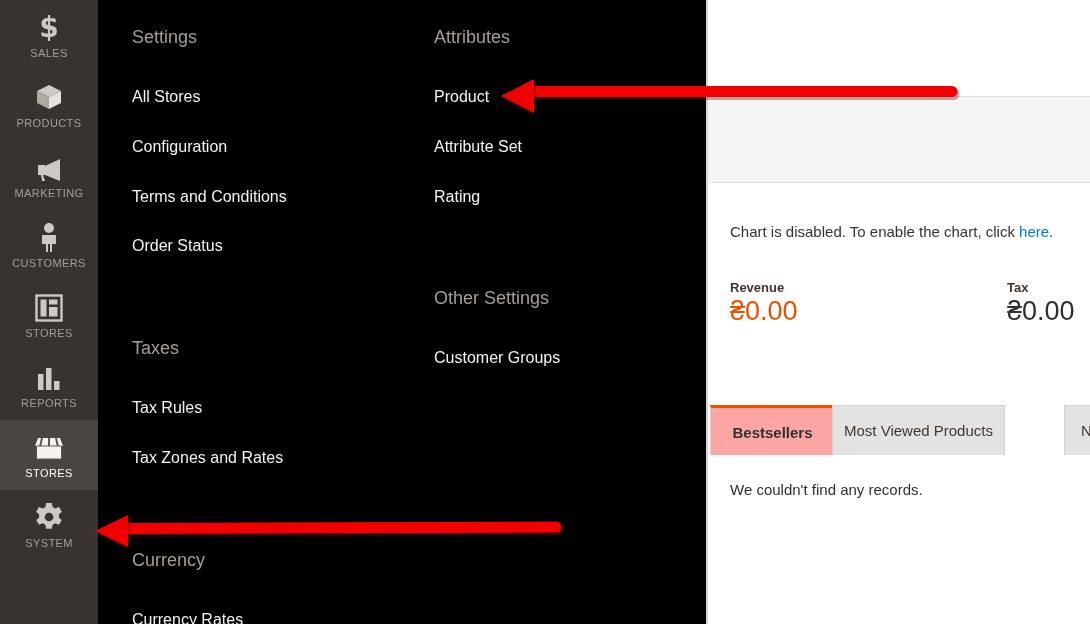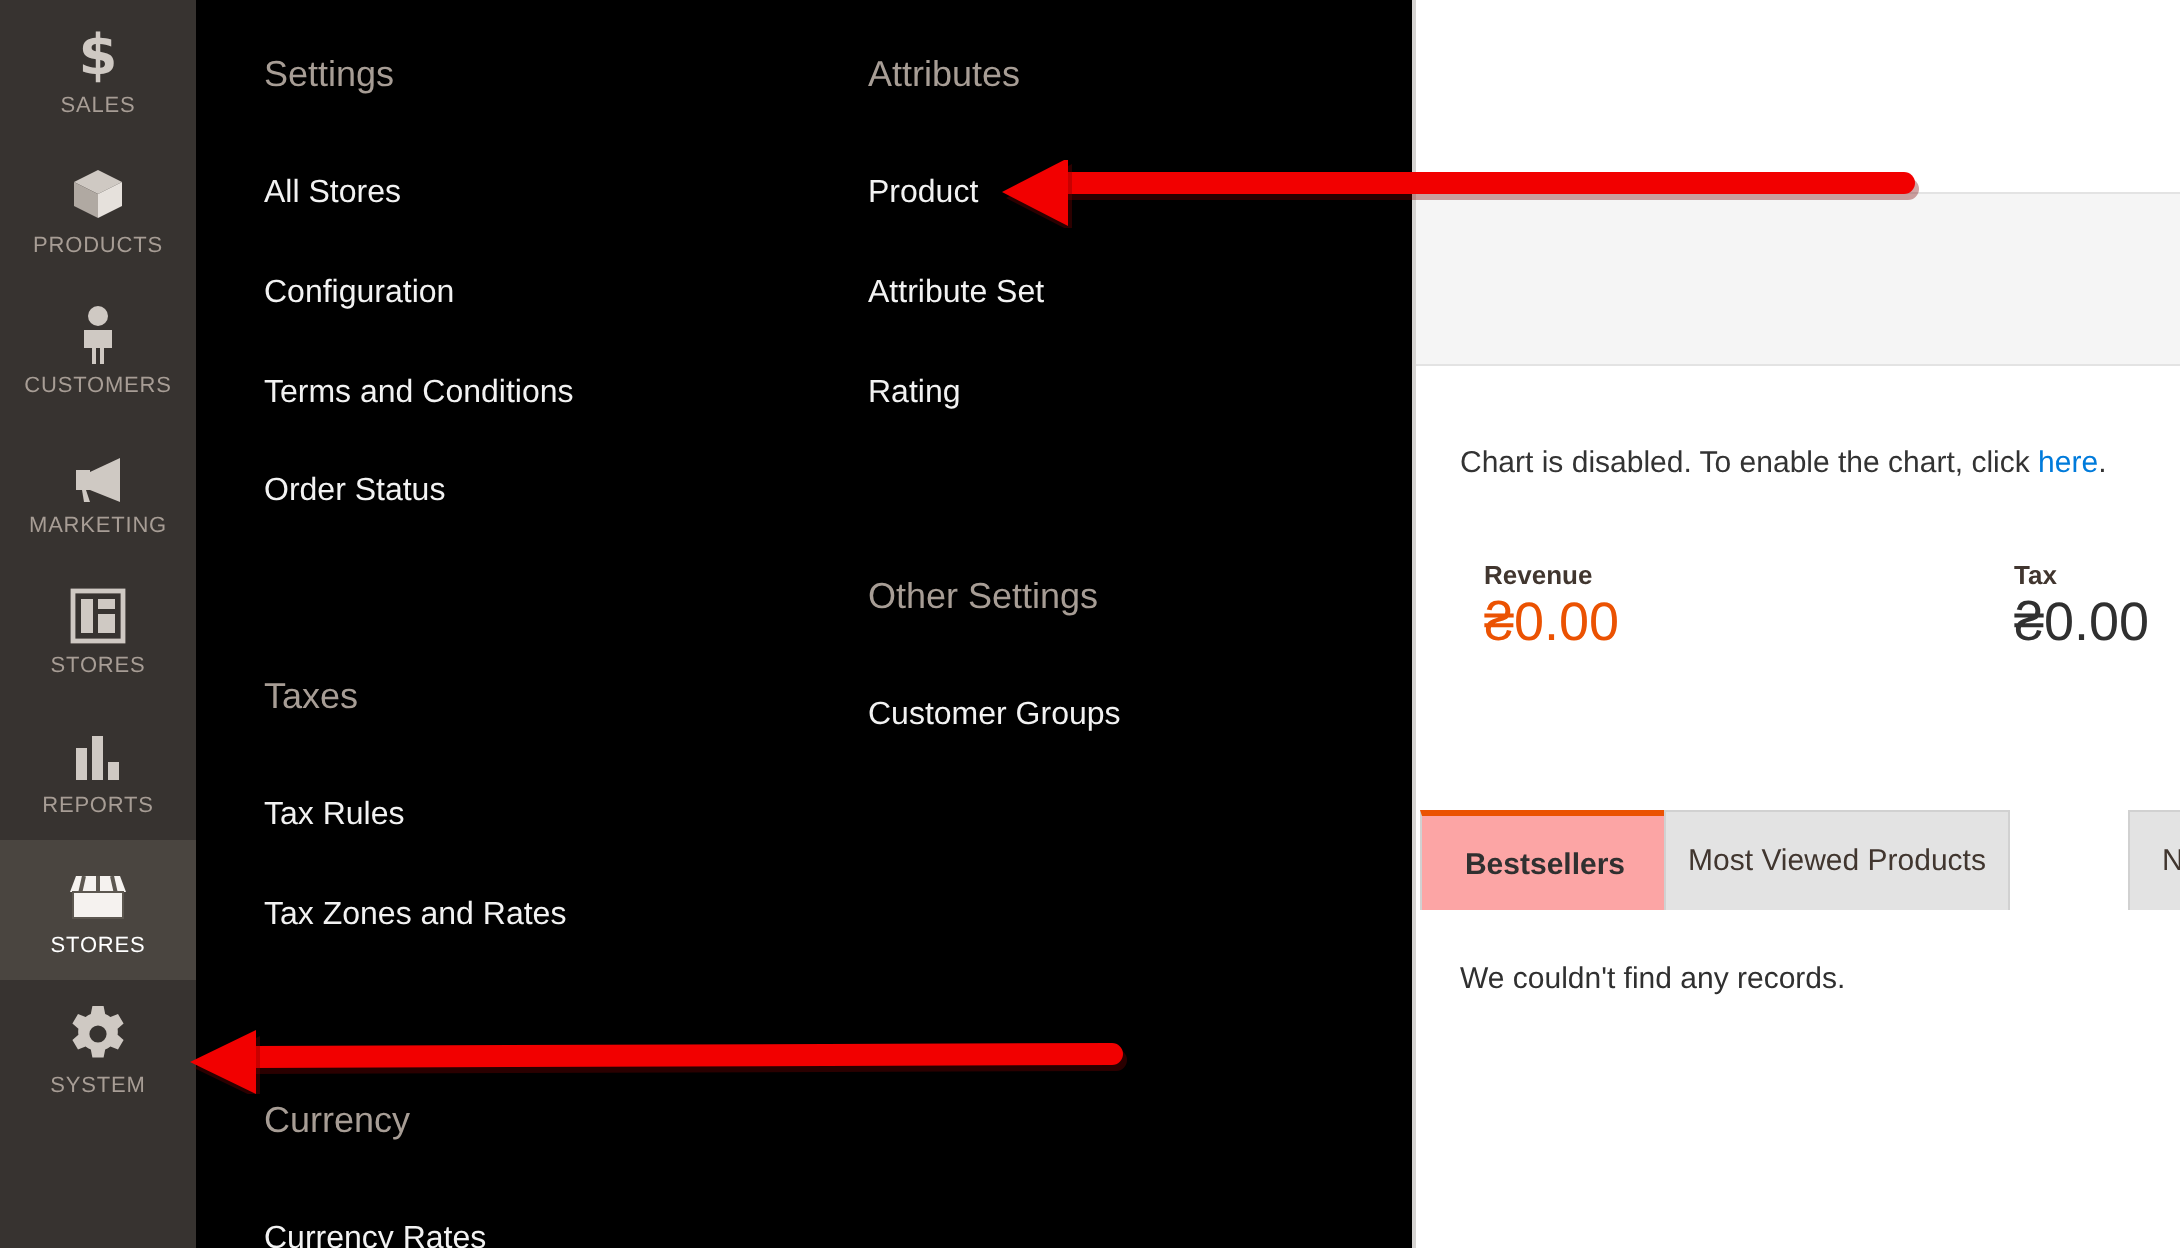--- a/index.html
+++ b/index.html
@@ -174,37 +174,37 @@
           <path d="M15,3 L27,9 L15,15 L3,9 Z" fill="#cfc9c3"></path>
           <path d="M3,9 L15,15 L15,27 L3,21 Z" fill="#b0a9a2"></path>
           <path d="M27,9 L15,15 L15,27 L27,21 Z" fill="#e6e1dc"></path>
         </svg>
       </span>
       <span class="nav-label">PRODUCTS</span>
     </div>
 
     <div class="nav-item">
       <span class="nav-icon">
-        <svg width="22" height="30" viewBox="0 0 22 30">
-          <circle cx="11" cy="6" r="5" fill="#cfc9c3"></circle>
-          <path d="M4,13 h14 v9 h-4 v8 h-2 v-8 h-2 v8 h-2 v-8 h-4 z" fill="#cfc9c3"></path>
-        </svg>
-      </span>
-      <span class="nav-label">CUSTOMERS</span>
-    </div>
-
-    <div class="nav-item">
-      <span class="nav-icon">
         <svg width="30" height="26" viewBox="0 0 30 26">
           <path d="M26,3 L11,10 L11,19 L26,25 Z" fill="#cfc9c3"></path>
           <rect x="4" y="9" width="7" height="10" fill="#cfc9c3"></rect>
           <path d="M7,19 L9,19 L11,25 L8,25 Z" fill="#cfc9c3"></path>
         </svg>
       </span>
       <span class="nav-label">MARKETING</span>
+    </div>
+
+    <div class="nav-item">
+      <span class="nav-icon">
+        <svg width="22" height="30" viewBox="0 0 22 30">
+          <circle cx="11" cy="6" r="5" fill="#cfc9c3"></circle>
+          <path d="M4,13 h14 v9 h-4 v8 h-2 v-8 h-2 v8 h-2 v-8 h-4 z" fill="#cfc9c3"></path>
+        </svg>
+      </span>
+      <span class="nav-label">CUSTOMERS</span>
     </div>
 
     <div class="nav-item">
       <span class="nav-icon">
         <svg width="28" height="28" viewBox="0 0 28 28">
           <rect x="1.5" y="1.5" width="25" height="25" fill="none" stroke="#cfc9c3" stroke-width="2.4"></rect>
           <rect x="5.5" y="5.5" width="6" height="17" fill="#cfc9c3"></rect>
           <rect x="14" y="5.5" width="8.5" height="5" fill="#cfc9c3"></rect>
           <rect x="14" y="13" width="8.5" height="9.5" fill="#cfc9c3"></rect>
         </svg>
@@ -288,21 +288,21 @@
   </div>
 
   <div id="main-divider-left"></div>
 
   <main id="main">
 
     <div id="gray-band"></div>
 
     <div id="chart-note"><span>Chart is disabled. To enable the chart, click </span><a href="#">here</a><span>.</span></div>
 
-    <div class="totals-cell" style="left:24px;margin-left:12px;">
+    <div class="totals-cell" style="left:24px;">
       <div class="totals-label">Revenue</div>
       <div class="totals-value accent">₴0.00</div>
     </div>
 
     <div class="totals-cell" style="left:301px;">
       <div class="totals-label">Tax</div>
       <div class="totals-value plain">₴0.00</div>
     </div>
 
     <div id="tabs">

